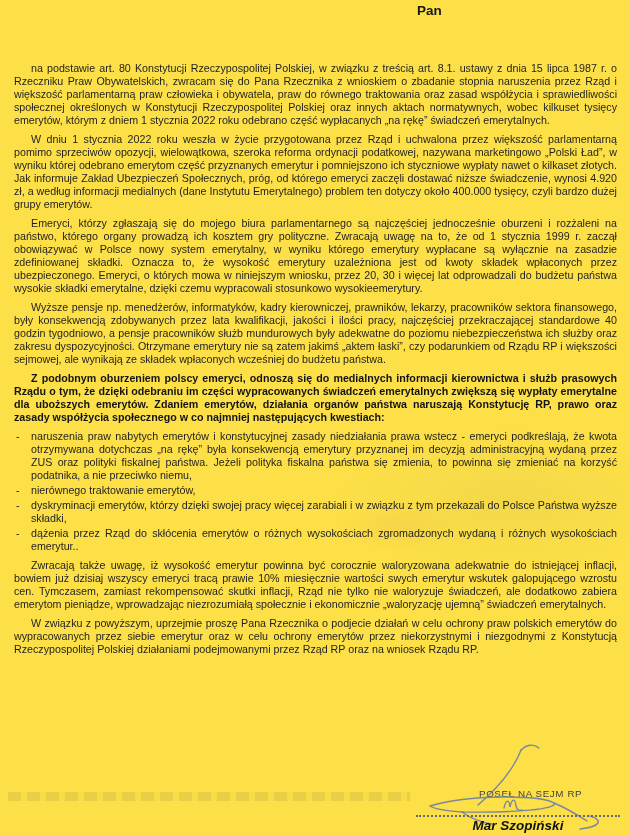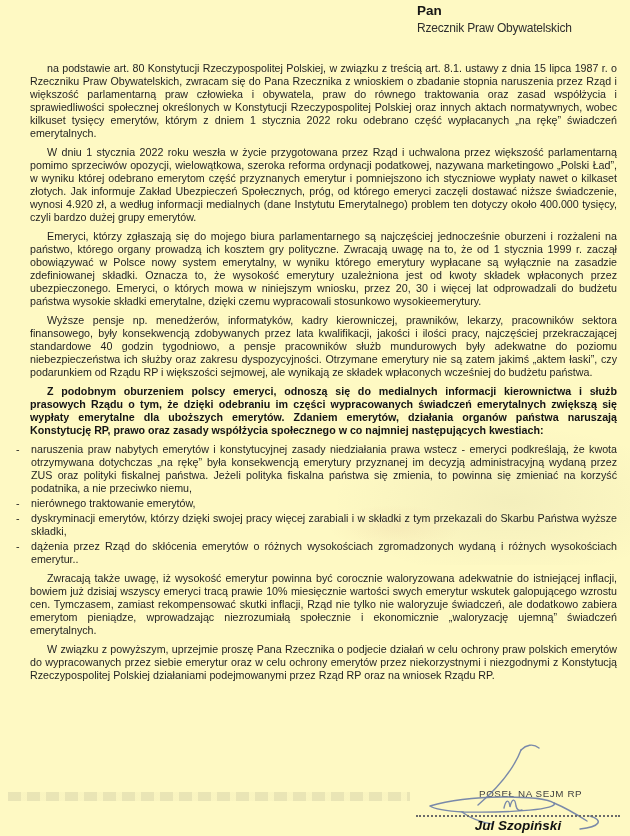--- a/index.html
+++ b/index.html
@@ -1,36 +1,36 @@
 <!DOCTYPE html>
 <html lang="pl"><head>
 <meta charset="utf-8">
 <style>
   html,body { margin:0; padding:0; background:#ffffff; }
   .page {
-    position:relative; width:630px; height:836px; background:#fef9c3;
+    position:relative; width:630px; height:836px; background:#fde047;
     font-family:"Liberation Sans", sans-serif; color:#1f1f1f; overflow:hidden;
   }
   
   .wm { position:absolute; pointer-events:none; }
   .wm1 { left:330px; top:425px; width:300px; height:140px;
     background:radial-gradient(ellipse at 60% 55%, rgba(110,105,95,0.07), transparent 70%); }
   .wm2 { left:330px; top:505px; width:130px; height:45px;
     background:radial-gradient(ellipse at 50% 50%, rgba(205,125,95,0.09), transparent 72%); }
   .wm3 { left:8px; top:792px; width:402px; height:9px; opacity:.5;
     background:repeating-linear-gradient(90deg, rgba(70,70,70,0.22) 0 13px, rgba(70,70,70,0.05) 13px 19px);
     filter:blur(0.5px); }
   
   .recipient { position:absolute; left:417px; top:3px; line-height:16.5px; }
   .r-sal, .r-name { font-weight:bold; font-size:13.5px; color:#161616; }
   .r-title { font-size:12px; color:#2d2d2d; letter-spacing:-0.2px; }
   
   .body-text { position:absolute; left:14px; top:62px; width:603px;
     font-size:10.7px; line-height:13px; text-align:justify; }
-  .body-text p { margin:0 0 6px 16px; text-indent:17px; }
+  .body-text p { margin:0 0 6px 0; text-indent:17px; }
   .bi { font-weight:bold; color:#141414; }
   .bullets { margin:0 0 6px 0; }
   .bullet { display:flex; margin:0 0 2px 0; }
   .dash { flex:none; width:15px; padding-left:2px; }
   .btext { flex:1; text-align:justify; }
   
   .sig-role { position:absolute; left:479px; top:788px; font-size:9.8px;
     letter-spacing:0.6px; color:#3f3f3f; }
   .sig-line { position:absolute; left:416px; top:806px; width:204px; height:9px;
     border-bottom:2px dotted #6a6a6a; }
@@ -43,42 +43,41 @@
 <body>
 
 <div class="page">
 
   <div class="wm wm1"></div>
   <div class="wm wm2"></div>
   <div class="wm wm3"></div>
 
   <div class="recipient">
     <div class="r-sal">Pan</div>
-    <div class="r-title">Rzecznik Praw Obywatelskich</div>
   </div>
 
   <div class="body-text">
     <p>na podstawie art. 80 Konstytucji Rzeczypospolitej Polskiej, w związku z treścią art. 8.1. ustawy z dnia 15 lipca 1987 r. o Rzeczniku Praw Obywatelskich, zwracam się do Pana Rzecznika z wnioskiem o zbadanie stopnia naruszenia przez Rząd i większość parlamentarną praw człowieka i obywatela, praw do równego traktowania oraz zasad współżycia i sprawiedliwości społecznej określonych w Konstytucji Rzeczypospolitej Polskiej oraz innych aktach normatywnych, wobec kilkuset tysięcy emerytów, którym z dniem 1 stycznia 2022 roku odebrano część wypłacanych „na rękę” świadczeń emerytalnych.</p>
     <p>W dniu 1 stycznia 2022 roku weszła w życie przygotowana przez Rząd i uchwalona przez większość parlamentarną pomimo sprzeciwów opozycji, wielowątkowa, szeroka reforma ordynacji podatkowej, nazywana marketingowo „Polski Ład”, w wyniku której odebrano emerytom część przyznanych emerytur i pomniejszono ich styczniowe wypłaty nawet o kilkaset złotych. Jak informuje Zakład Ubezpieczeń Społecznych, próg, od którego emeryci zaczęli dostawać niższe świadczenie, wynosi 4.920 zł, a według informacji medialnych (dane Instytutu Emerytalnego) problem ten dotyczy około 400.000 tysięcy, czyli bardzo dużej grupy emerytów.</p>
     <p>Emeryci, którzy zgłaszają się do mojego biura parlamentarnego są najczęściej jednocześnie oburzeni i rozżaleni na państwo, którego organy prowadzą ich kosztem gry polityczne. Zwracają uwagę na to, że od 1 stycznia 1999 r. zaczął obowiązywać w Polsce nowy system emerytalny, w wyniku którego emerytury wypłacane są wyłącznie na zasadzie zdefiniowanej składki. Oznacza to, że wysokość emerytury uzależniona jest od kwoty składek wpłaconych przez ubezpieczonego. Emeryci, o których mowa w niniejszym wniosku, przez 20, 30 i więcej lat odprowadzali do budżetu państwa wysokie składki emerytalne, dzięki czemu wypracowali stosunkowo wysokieemerytury.</p>
     <p>Wyższe pensje np. menedżerów, informatyków, kadry kierowniczej, prawników, lekarzy, pracowników sektora finansowego, były konsekwencją zdobywanych przez lata kwalifikacji, jakości i ilości pracy, najczęściej przekraczającej standardowe 40 godzin tygodniowo, a pensje pracowników służb mundurowych były adekwatne do poziomu niebezpieczeństwa ich służby oraz zakresu dyspozycyjności. Otrzymane emerytury nie są zatem jakimś „aktem łaski”, czy podarunkiem od Rządu RP i większości sejmowej, ale wynikają ze składek wpłaconych wcześniej do budżetu państwa.</p>
     <p class="bi">Z podobnym oburzeniem polscy emeryci, odnoszą się do medialnych informacji kierownictwa i służb prasowych Rządu o tym, że dzięki odebraniu im części wypracowanych świadczeń emerytalnych zwiększą się wypłaty emerytalne dla uboższych emerytów. Zdaniem emerytów, działania organów państwa naruszają Konstytucję RP, prawo oraz zasady współżycia społecznego w co najmniej następujących kwestiach:</p>
 
     <div class="bullets">
       <div class="bullet">
         <span class="dash">-</span>
         <span class="btext">naruszenia praw nabytych emerytów i konstytucyjnej zasady niedziałania prawa wstecz - emeryci podkreślają, że kwota otrzymywana dotychczas „na rękę” była konsekwencją emerytury przyznanej im decyzją administracyjną wydaną przez ZUS oraz polityki fiskalnej państwa. Jeżeli polityka fiskalna państwa się zmienia, to powinna się zmieniać na korzyść podatnika, a nie przeciwko niemu,</span>
       </div>
       <div class="bullet">
         <span class="dash">-</span>
         <span class="btext">nierównego traktowanie emerytów,</span>
       </div>
       <div class="bullet">
         <span class="dash">-</span>
-        <span class="btext">dyskryminacji emerytów, którzy dzięki swojej pracy więcej zarabiali i w składki z tym przekazali do Skarbu Państwa wyższe składki,</span>
+        <span class="btext">dyskryminacji emerytów, którzy dzięki swojej pracy więcej zarabiali i w związku z tym przekazali do Polsce Państwa wyższe składki,</span>
       </div>
       <div class="bullet">
         <span class="dash">-</span>
         <span class="btext">dążenia przez Rząd do skłócenia emerytów o różnych wysokościach zgromadzonych wydaną i różnych wysokościach emerytur..</span>
       </div>
     </div>
 
     <p>Zwracają także uwagę, iż wysokość emerytur powinna być corocznie waloryzowana adekwatnie do istniejącej inflacji, bowiem już dzisiaj wszyscy emeryci tracą prawie 10% miesięcznie wartości swych emerytur wskutek galopującego wzrostu cen. Tymczasem, zamiast rekompensować skutki inflacji, Rząd nie tylko nie waloryzuje świadczeń, ale dodatkowo zabiera emerytom pieniądze, wprowadzając niezrozumiałą społecznie i ekonomicznie „waloryzację ujemną” świadczeń emerytalnych.</p>
     <p>W związku z powyższym, uprzejmie proszę Pana Rzecznika o podjecie działań w celu ochrony praw polskich emerytów do wypracowanych przez siebie emerytur oraz w celu ochrony emerytów przez niekorzystnymi i niezgodnymi z Konstytucją Rzeczypospolitej Polskiej działaniami podejmowanymi przez Rząd RP oraz na wniosek Rządu RP.</p>
   </div>
@@ -89,15 +88,15 @@
     <path d="M 129,8 C 122,26 106,46 86,63"></path>
     <path d="M 129,8 C 134,3 141,1 147,6"></path>
     <path d="M 38,64 C 78,52 150,53 162,61 C 167,67 122,71 72,70 C 54,69 42,67 38,64"></path>
     <path d="M 112,66 c 2,-9 5,-9 6,-1 c 2,-9 5,-9 6,-1 c 1,4 3,5 6,4"></path>
     <path d="M 162,61 C 174,66 184,72 195,79"></path>
     <path d="M 198,74 C 212,78 208,85 188,87"></path>
     <path d="M 70,70 C 78,76 88,80 100,82"></path>
   </svg>
 
   <div class="sig-line"></div>
-  <div class="sig-name">Jul Szopiński</div>
+  <div class="sig-name">Mar Szopiński</div>
 
 </div>
 
 </body></html>

